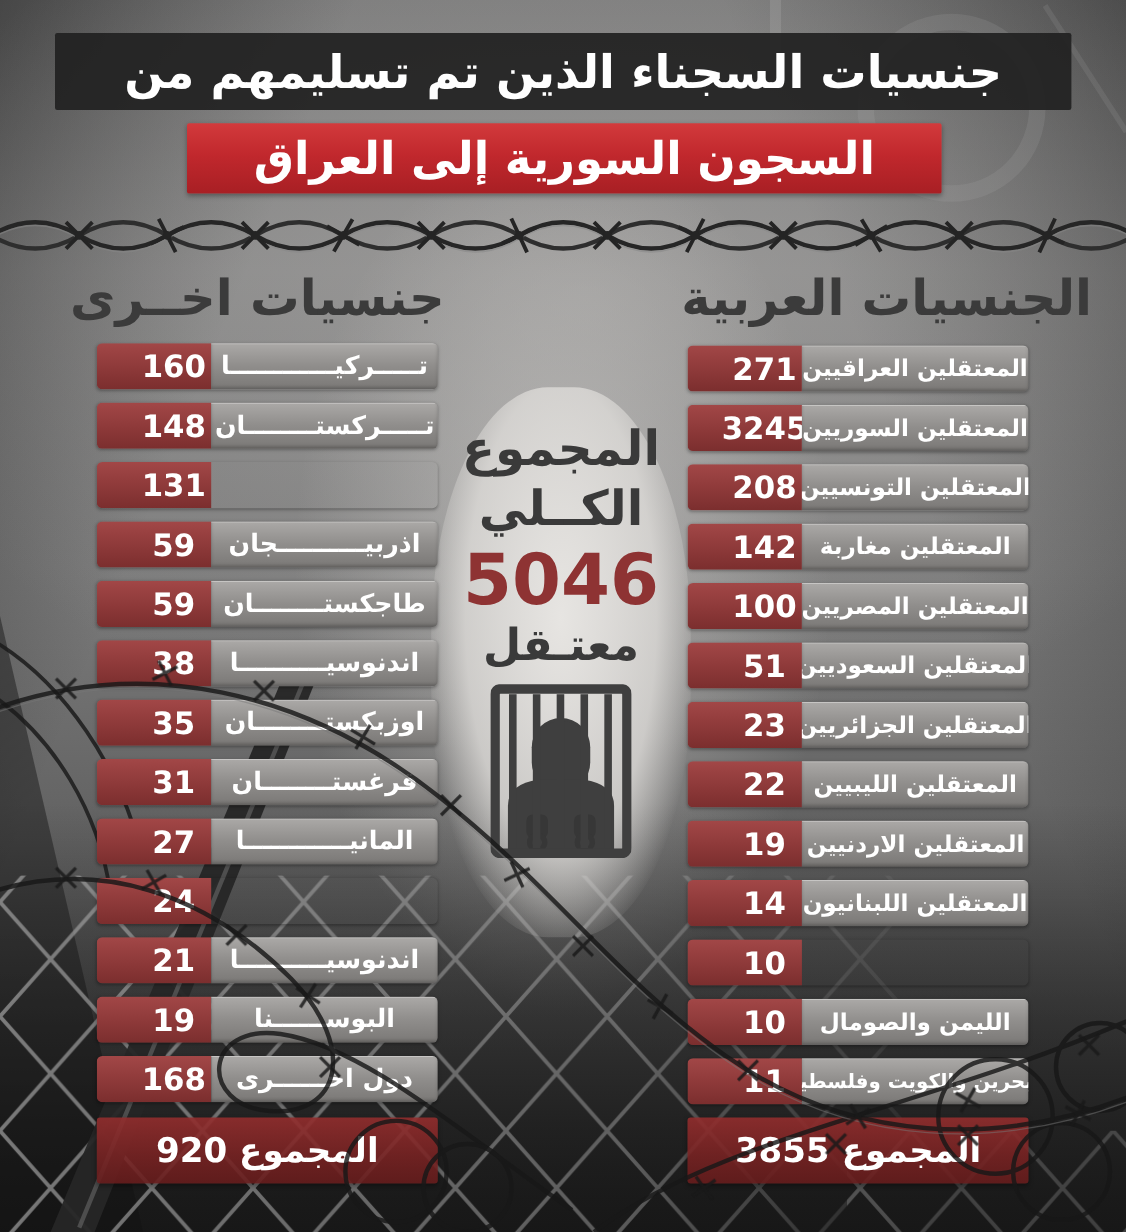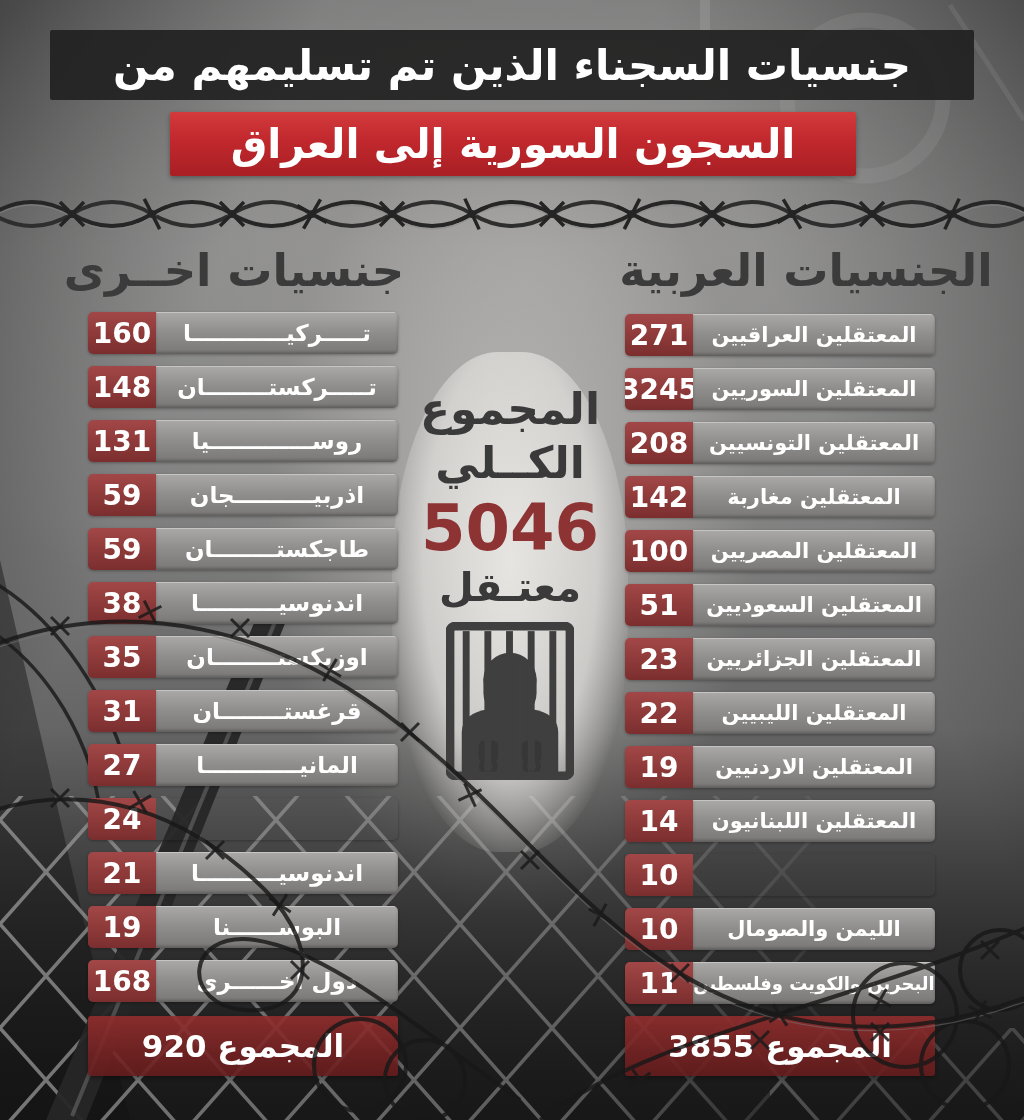--- a/index.html
+++ b/index.html
@@ -39,21 +39,21 @@
   #header-right{left:602px;width:408px;}
   
   .col{position:absolute;width:310px;z-index:2;}
   #rows-left{left:88px;top:312px;}
   #rows-right{left:625px;top:314px;}
   .row{display:flex;height:42px;margin-bottom:12px;border-radius:5px;overflow:hidden;
        box-shadow:0 1px 3px rgba(0,0,0,.30);}
   .num{
     width:68px;flex:0 0 68px;display:flex;align-items:center;justify-content:center;
     background:linear-gradient(180deg,#a24747 0%,#8d3939 55%,#7b2e2e 100%);
-    color:#fff;font-size:28px;
+    color:#fff;font-size:28px;padding-left:36px;
   }
   .label{
     flex:1;display:flex;align-items:center;justify-content:center;overflow:hidden;
     background:linear-gradient(180deg,#aBA9a7 0%,#908e8c 48%,#7a7876 100%);
     box-shadow:inset 0 1px 0 rgba(255,255,255,.35), inset 0 -2px 3px rgba(0,0,0,.22);
     color:#fff;padding:13px 8px;white-space:nowrap;
   }
   #rows-left .label{font-size:23px;}
   #rows-right .label{font-size:21px;}
   .label.small{font-size:18px !important;}
@@ -211,21 +211,20 @@
       <div class="row">
     <div class="num">160</div>
     <div class="label" dir="rtl">تـــــركيــــــــــــا</div>
   </div>
       <div class="row">
     <div class="num">148</div>
     <div class="label" dir="rtl">تـــــركستــــــــان</div>
   </div>
       <div class="row">
     <div class="num">131</div>
-    <div class="label" dir="rtl">روســـــــــــــيا</div>
   </div>
       <div class="row">
     <div class="num">59</div>
     <div class="label" dir="rtl">اذربيــــــــــجان</div>
   </div>
       <div class="row">
     <div class="num">59</div>
     <div class="label" dir="rtl">طاجكستــــــــان</div>
   </div>
       <div class="row">

